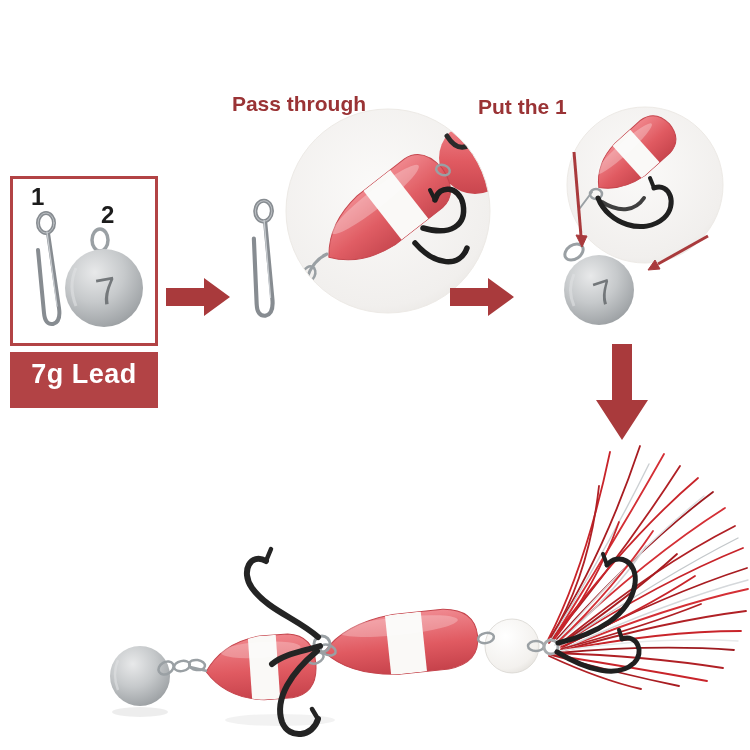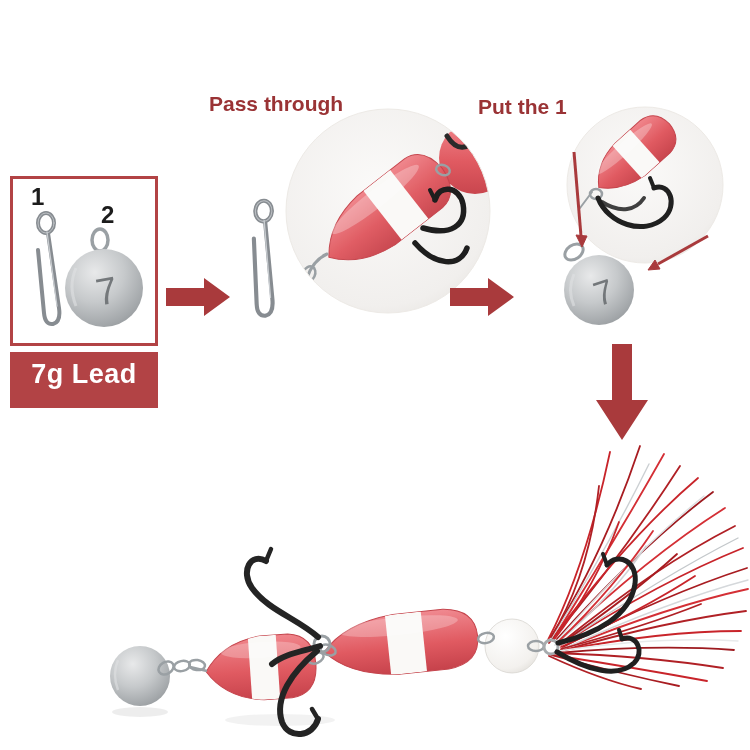--- a/index.html
+++ b/index.html
@@ -7,21 +7,21 @@
   body { background:#ffffff; font-family:"Liberation Sans", sans-serif; position:relative; overflow:hidden; }
   .canvas { position:absolute; left:0; top:0; width:750px; height:750px; background:#ffffff; }
   .abs { position:absolute; }
   .kit-box { left:10px; top:176px; width:148px; height:170px; border:3px solid #b24345; background:#ffffff; }
   .kit-label { position:absolute; font-size:24px; font-weight:600; color:#1c1c1c; line-height:1; }
   .kit-label.l1 { left:18px; top:6px; }
   .kit-label.l2 { left:88px; top:24px; }
   .banner { left:10px; top:352px; width:148px; height:56px; background:#b24345; color:#ffffff;
             font-size:27px; font-weight:bold; text-align:center; line-height:44px; letter-spacing:0.5px; }
   .caption { color:#9a3335; font-weight:bold; font-size:21px; }
-  .caption.step1 { left:209px; top:92px; width:146px; text-align:left; }
+  .caption.step1 { left:226px; top:92px; width:146px; text-align:center; }
   .caption.step2 { left:478px; top:94px; line-height:25px; text-align:right; }
 </style>
 </head>
 <body>
 
 <div class="canvas">
 
   <div class="abs kit-box">
     <span class="kit-label l1">1</span>
     <span class="kit-label l2">2</span>

